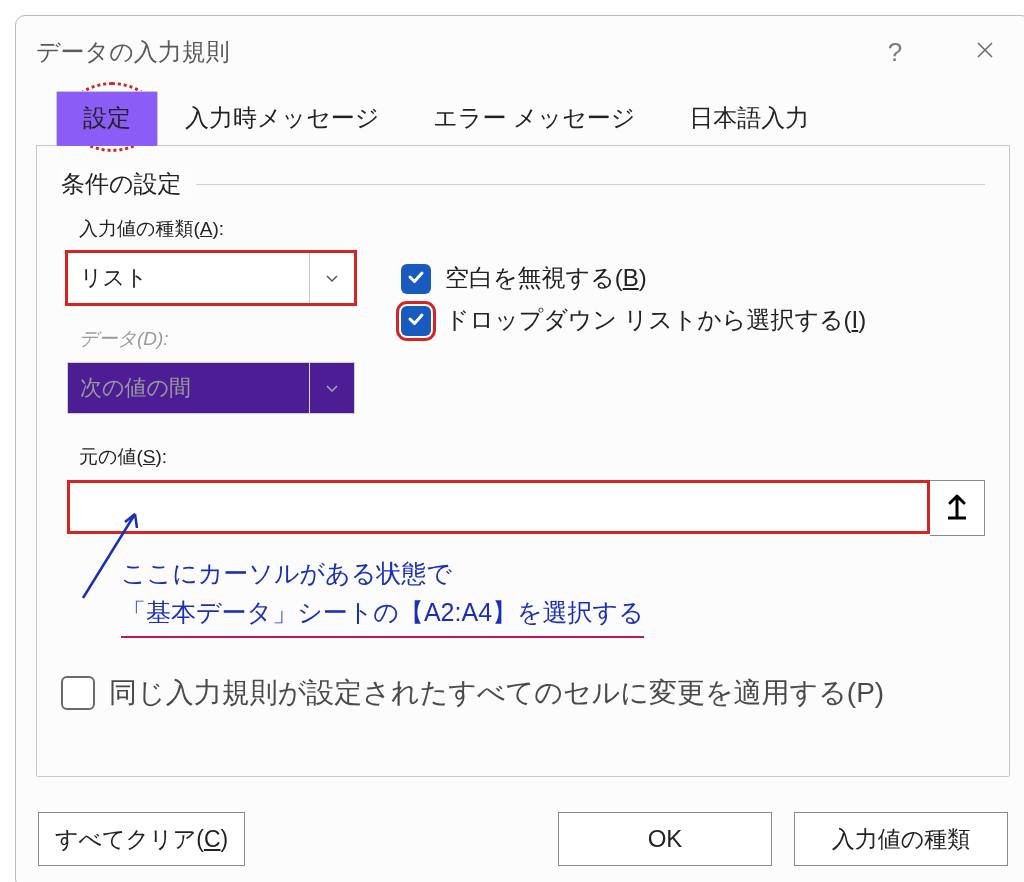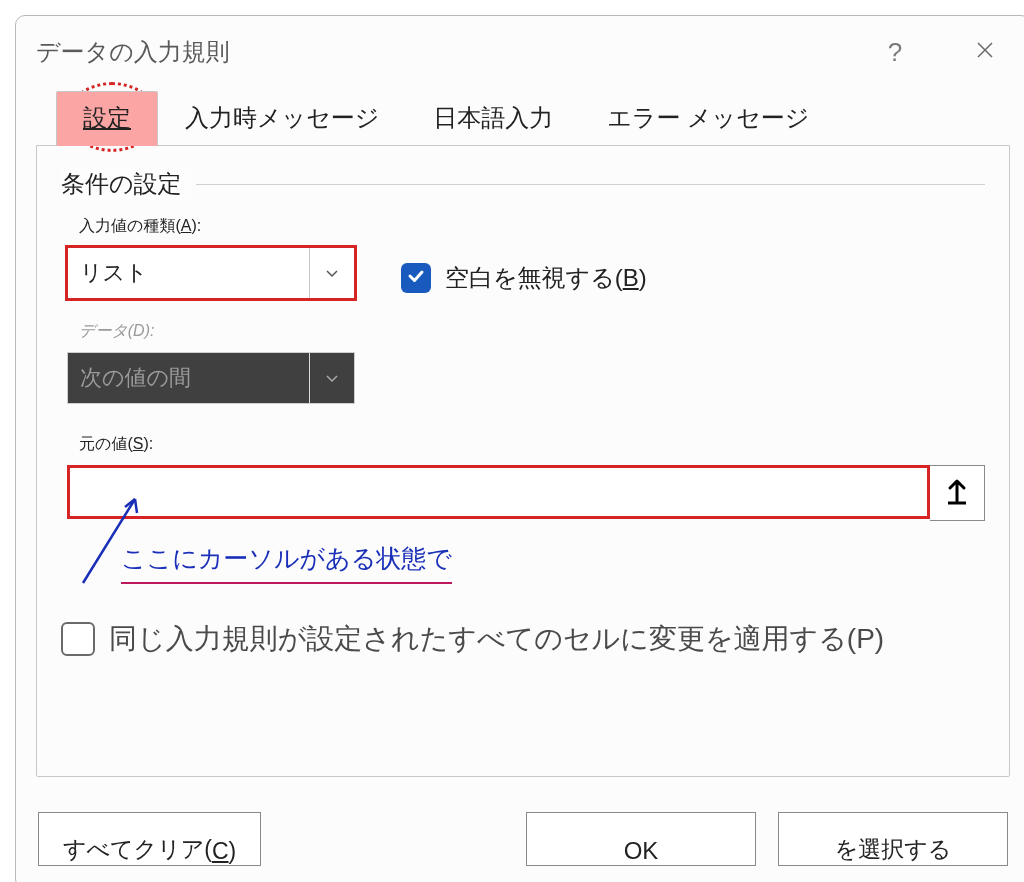--- a/index.html
+++ b/index.html
@@ -57,25 +57,24 @@
     font-size: 24px;
     color: #222;
     position: relative;
     border: 1px solid transparent;
     border-bottom: none;
     top: 1px;
     background: transparent;
   }
   .tab.active {
     border-color: #c8c8c8;
-    background: #fca5a5;
+    background: #8b5cf6;
     border-top-left-radius: 2px;
     border-top-right-radius: 2px;
     z-index: 2;
-    text-decoration: underline;
   }
   .tab-highlight {
     position: absolute;
     border: 3px dotted #d62424;
     border-radius: 50%;
   }
   .pane {
     border: 1px solid #c8c8c8;
     border-radius: 0 0 2px 2px;
     padding: 22px 24px 16px 24px;
@@ -110,21 +109,21 @@
     height: 1px;
     background: #d0d0d0;
     margin-left: 6px;
   }
 
   .row { display:flex; align-items:flex-start; margin-top:12px; }
   .leftcol { width: 330px; }
   .rightcol { flex:1; padding-left: 10px; }
 
   .field-label {
-    font-size: 16px;
+    font-size: 19px;
     margin: 0 0 10px 18px;
   }
   .disabled-text { color:#9a9a9a;font-style:italic; }
 
   .select {
     box-sizing: border-box;
     width: 288px;
     height: 52px;
     margin-left: 6px;
     border: 1px solid #9a9a9a;
@@ -136,25 +135,25 @@
     padding-left: 12px;
   }
   .select .caret {
     position:absolute;
     right:0; top:0;
     width: 44px; height: 100%;
     border-left: 1px solid #c8c8c8;
     display:flex; align-items:center; justify-content:center;
   }
   .select.highlight { outline: 3px solid #d62424; outline-offset: -1px; border-color: transparent;}
-  .select.disabled { background:#404040; color:#9a9a9a; border-color:#cfcfcf;}
+  .select.disabled { background:#4c1d95; color:#9a9a9a; border-color:#cfcfcf;}
   .select.disabled .caret { border-left-color:#dcdcdc; }
 
   
-  .cb-row { display:flex; align-items:center; margin: 8px 0 10px 0; font-size:24px;}
+  .cb-row { display:flex; align-items:flex-end; margin: 8px 0 10px 0; font-size:24px;}
   .cb {
     width: 30px; height: 30px;
     border-radius: 6px;
     display:flex; align-items:center; justify-content:center;
     margin-right: 14px;
     flex: 0 0 30px;
   }
   .cb.checked { background:#185abd; }
   .cb.checked svg { width:20px; height:20px; }
   .cb.unchecked { border:2px solid #6a6a6a; background:#fff; }
@@ -205,25 +204,25 @@
   
   .buttons {
     position:absolute;
     left:22px; right:22px; bottom:22px;
     display:flex;
     align-items:center;
   }
   .btn {
     height: 52px;
     min-width: 110px;
-    padding: 0 24px;
+    padding: 0 16px;
     border:1px solid #8a8a8a;
     background:#fff;
     font-size: 23px;
-    display:flex; align-items:flex-end; justify-content:center;
+    display:flex; align-items:center; justify-content:center;
   }
   .spacer { flex:1; }
   .btn.ok { width:180px; margin-right: 22px; font-size:24px; }
   .btn.cancel { width:180px; }
 
 </style>
 </head>
 <body>
 
 <div class="dialog">
@@ -242,24 +241,24 @@
 
   <div class="tabs" style="position:relative;">
     <div class="tab-highlight" style="left:30px; top:-8px; width:86px; height:64px;"></div>
     <div class="tab active">
       <span>設定</span>
     </div>
     <div class="tab">
       <span>入力時メッセージ</span>
     </div>
     <div class="tab">
+      <span>エラー メッセージ</span>
+    </div>
+    <div class="tab">
       <span>日本語入力</span>
-    </div>
-    <div class="tab">
-      <span>エラー メッセージ</span>
     </div>
   </div>
 
   <div class="pane">
 
     <div class="group-line">
       <span class="group-label">条件の設定</span>
       <span class="hline"></span>
     </div>
 
@@ -294,20 +293,32 @@
             <span>
               <svg viewBox="0 0 20 20">
                   <path d="M4 10 L8.5 14.5 L16 6" stroke="#fff" stroke-width="3" fill="none" stroke-linecap="round" stroke-linejoin="round"></path>
                 </svg>
             </span>
           </span>
           <span>
             <span>空白を無視する(</span><span class="underline-letter">B</span><span>)</span>
           </span>
         </div>
+        <div class="cb-row with-highlight">
+          <span class="cb checked">
+            <span>
+              <svg viewBox="0 0 20 20">
+                  <path d="M4 10 L8.5 14.5 L16 6" stroke="#fff" stroke-width="3" fill="none" stroke-linecap="round" stroke-linejoin="round"></path>
+                </svg>
+            </span>
+          </span>
+          <span>
+            <span>ドロップダウン リストから選択する(</span><span class="underline-letter">I</span><span>)</span>
+          </span>
+        </div>
       </div>
     </div>
 
     <div style="margin-top:30px;">
       <div class="field-label">
         <span>元の値(</span><span class="underline-letter">S</span><span>):</span>
       </div>
       <div class="source-wrap" style="position:relative;">
         <div class="source-input"></div>
         <div class="range-btn">
@@ -320,20 +331,21 @@
         </div>
 
         <svg class="callout-arrow" style="left:8px; top:18px;" width="120" height="110" viewBox="0 0 120 110">
           <path d="M8 100 L60 16" stroke="#1a2fb8" stroke-width="2.5" fill="none"></path>
           <path d="M60 16 L50 24 M60 16 L62 30" stroke="#1a2fb8" stroke-width="2.5" fill="none"></path>
         </svg>
       </div>
 
       <div class="callout">
         <span>ここにカーソルがある状態で</span><br>
+        <span>「基本データ」シートの【A2:A4】を選択する</span>
       </div>
     </div>
 
     <div class="apply-row">
       <span class="cb unchecked"></span>
       <span>同じ入力規則が設定されたすべてのセルに変更を適用する(P)</span>
     </div>
 
   </div>
 
@@ -341,17 +353,17 @@
     <div class="btn">
       <span>すべてクリア(</span>
         <span class="underline-letter">C</span>
         <span>)</span>
     </div>
     <div class="spacer"></div>
     <div class="btn ok">
       <span>OK</span>
     </div>
     <div class="btn cancel">
-      <span>を選択する</span>
+      <span>入力値の種類</span>
     </div>
   </div>
 
 </div>
 
 </body></html>

